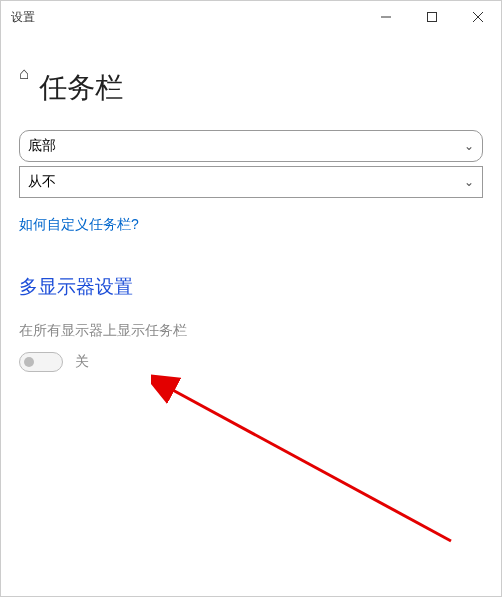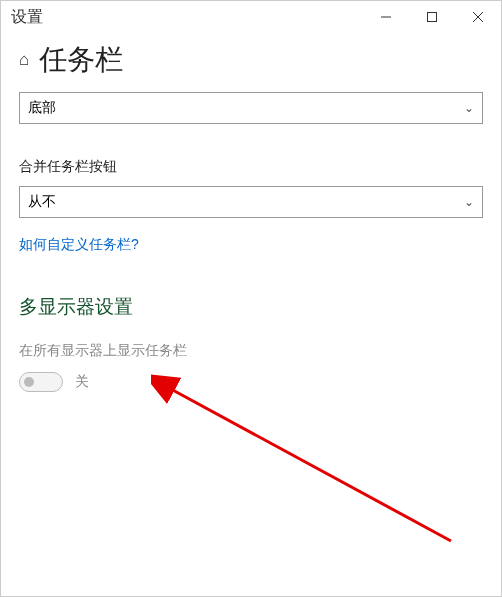--- a/index.html
+++ b/index.html
@@ -10,21 +10,21 @@
     background: #fff;
     border: 1px solid #ccc;
     position: relative;
     overflow: hidden;
   }
   .titlebar {
     height: 32px;
     display: flex;
     align-items: center;
     padding-left: 10px;
-    font-size: 16px;
+    font-size: 12px;
     color: #333;
     background: #fff;
   }
   .titlebar .spacer { flex: 1; }
   .win-btn {
     width: 46px;
     height: 32px;
     display: flex;
     align-items: center;
     justify-content: center;
@@ -40,20 +40,21 @@
   }
   .home-icon {
     font-size: 17px;
     color: #333;
     margin-right: 10px;
   }
   .page-title {
     font-size: 28px;
     font-weight: 400;
     color: #222;
+    margin-top: 28px;
   }
   .content {
     padding: 0 18px;
   }
   .dropdown {
     height: 32px;
     border: 1px solid #999;
     display: flex;
     align-items: center;
     justify-content: space-between;
@@ -91,21 +92,21 @@
     margin-top: 22px;
   }
   .section-title {
     font-size: 19px;
     color: #222;
     margin-top: 0;
     font-weight: 400;
   }
   .section-title-multi {
     font-size: 19px;
-    color: #14532d;
+    color: #1d4ed8;
     margin-top: 40px;
     font-weight: 400;
   }
   .greyed-text {
     font-size: 14px;
     color: #888;
     margin-top: 18px;
   }
   .highlight-box {
     border: 2px solid #e30000;
@@ -140,21 +141,21 @@
     margin-left: 12px;
     font-size: 14px;
     color: #888;
   }
   .arrow-svg {
     position: absolute;
     top: 315px;
     left: 150px;
     pointer-events: none;
   }
-  .dropdown-top { margin-top: 7px; }
+  .dropdown-top { margin-top: 17px; border-radius: 10px; }
 </style>
 </head>
 <body>
 
 <div class="titlebar">
   <span>设置</span>
   <div class="spacer"></div>
   <div class="win-btn">
     <svg width="10" height="10">
         <line x1="0" y1="5" x2="10" y2="5" stroke-width="1"></line>
@@ -179,21 +180,20 @@
 </div>
 
 <div class="content">
   
   <div class="dropdown dropdown-top">
     <span>底部</span>
     <span class="chev">⌄</span>
   </div>
 
   
-  <div class="setting-label">合并任务栏按钮</div>
   <div class="dropdown">
     <span>从不</span>
     <span class="chev">⌄</span>
   </div>
 
   
   <a class="link">如何自定义任务栏?</a>
 
   
 

